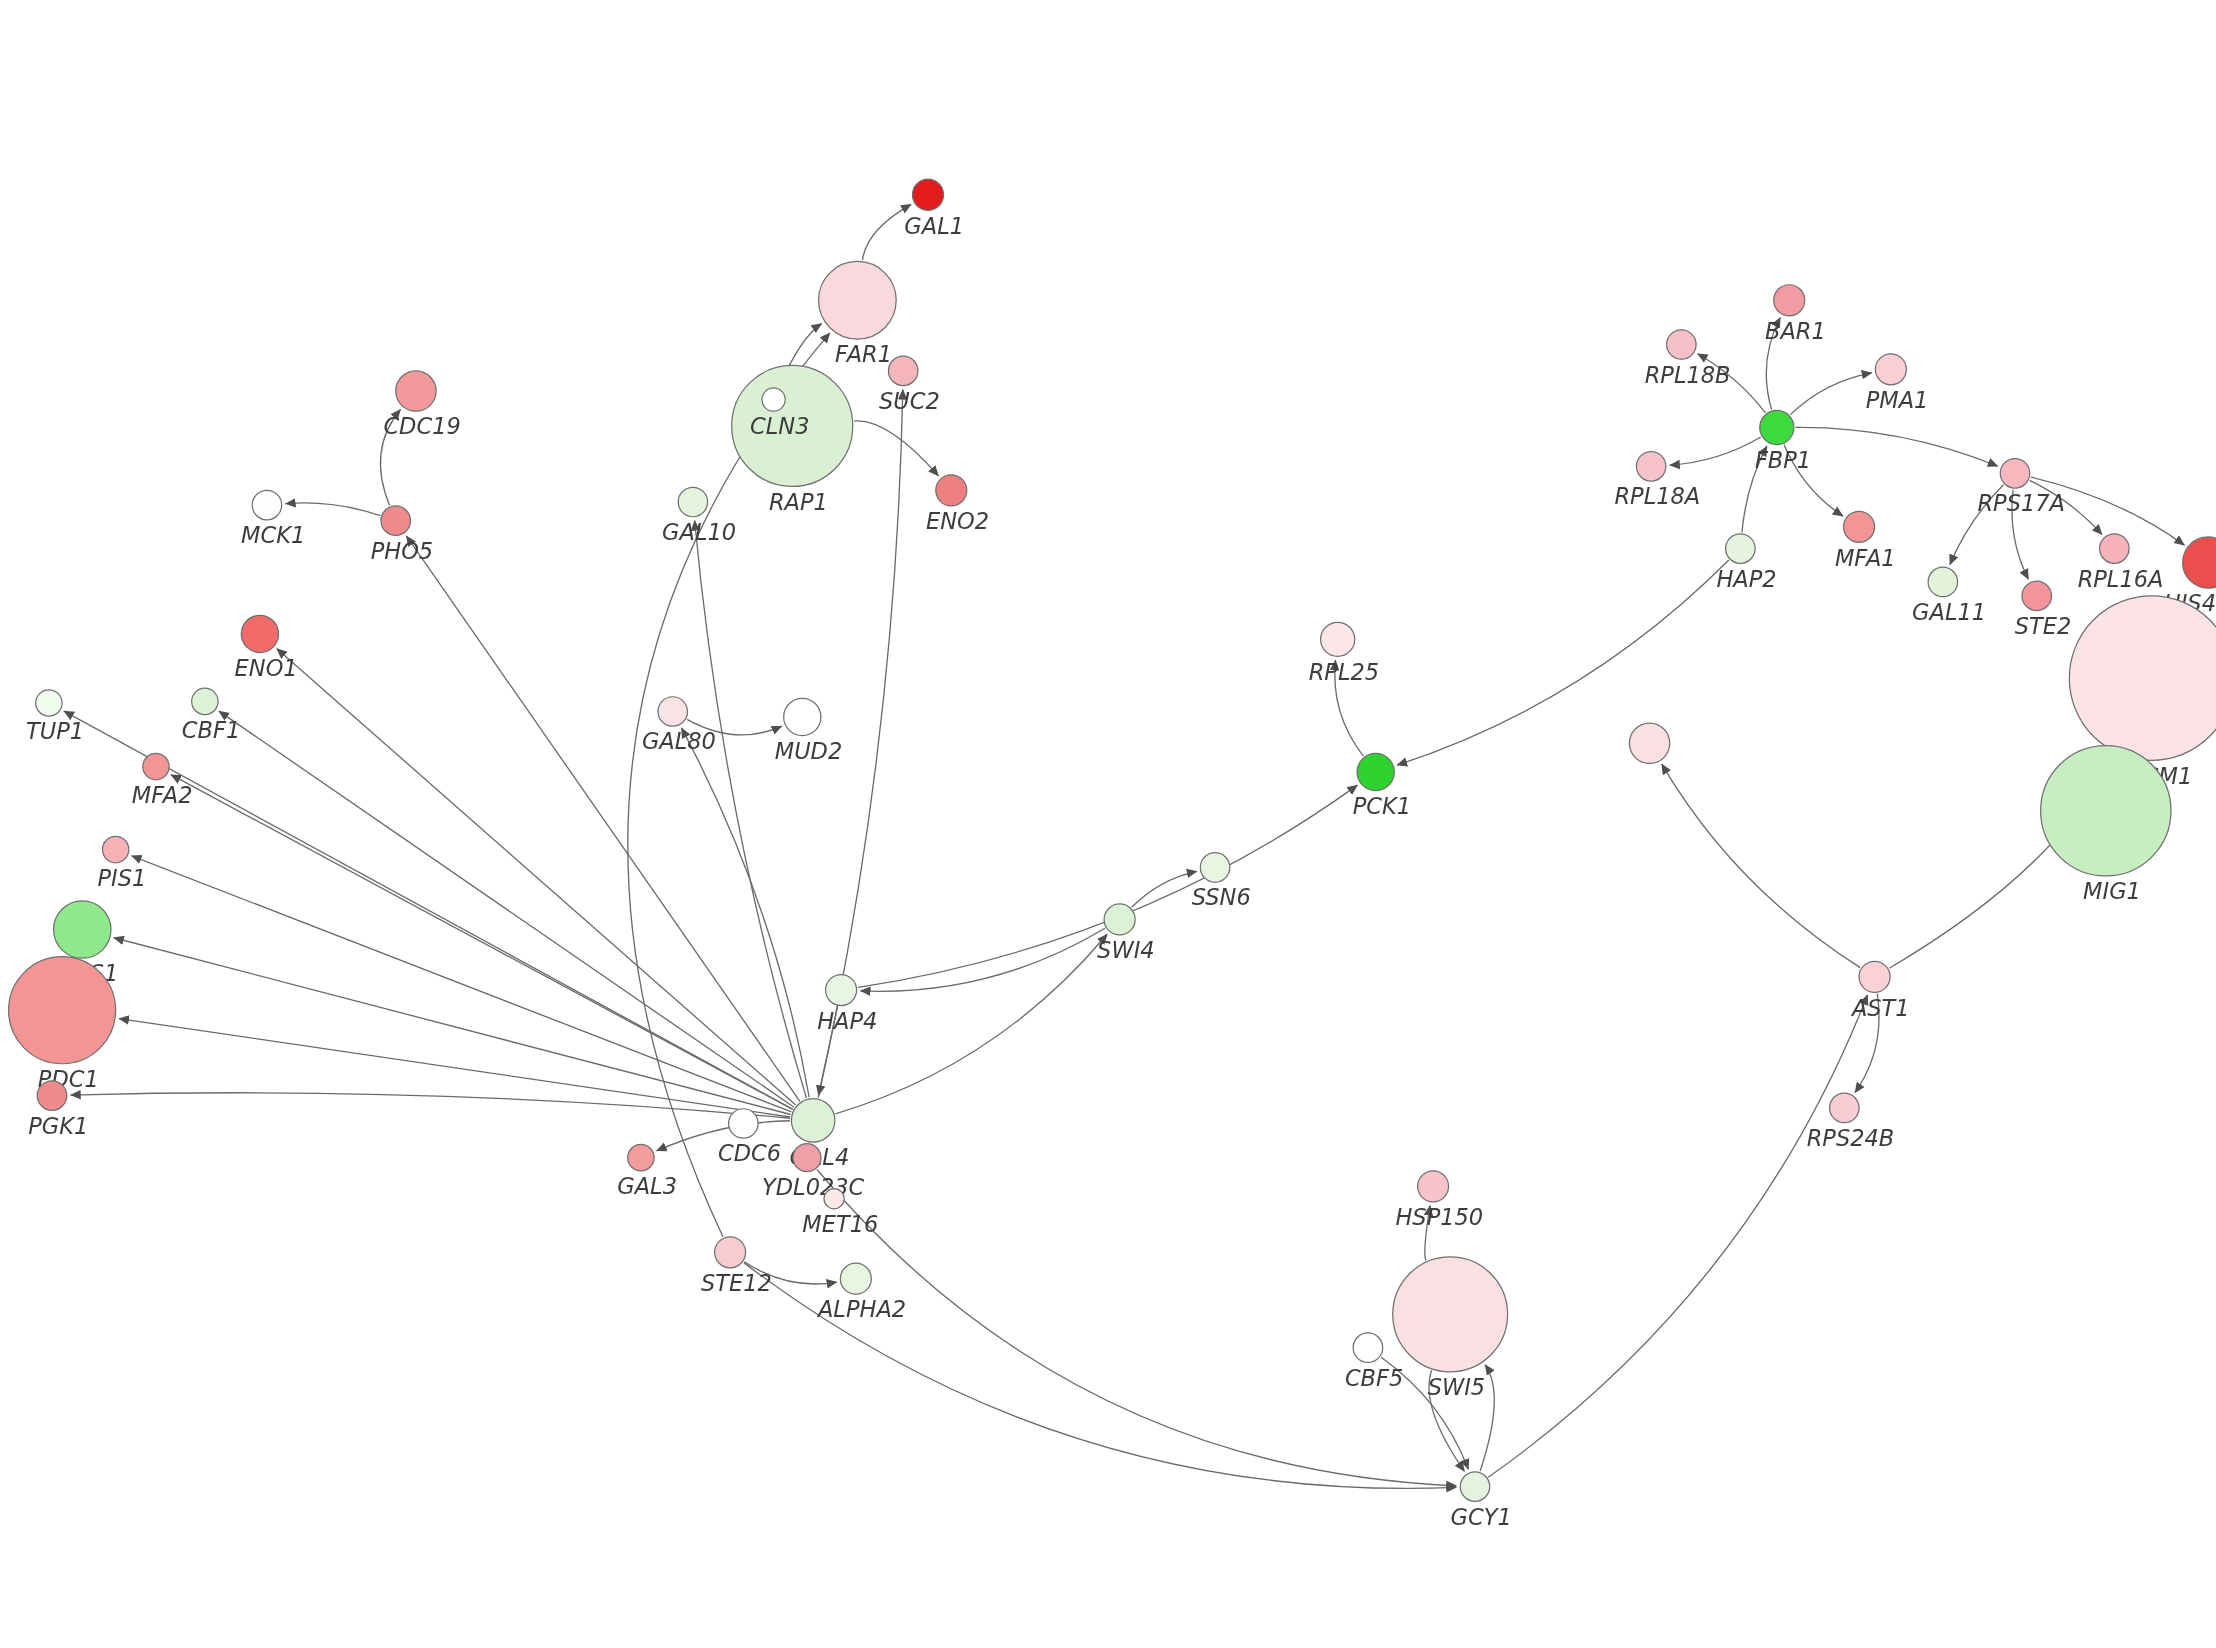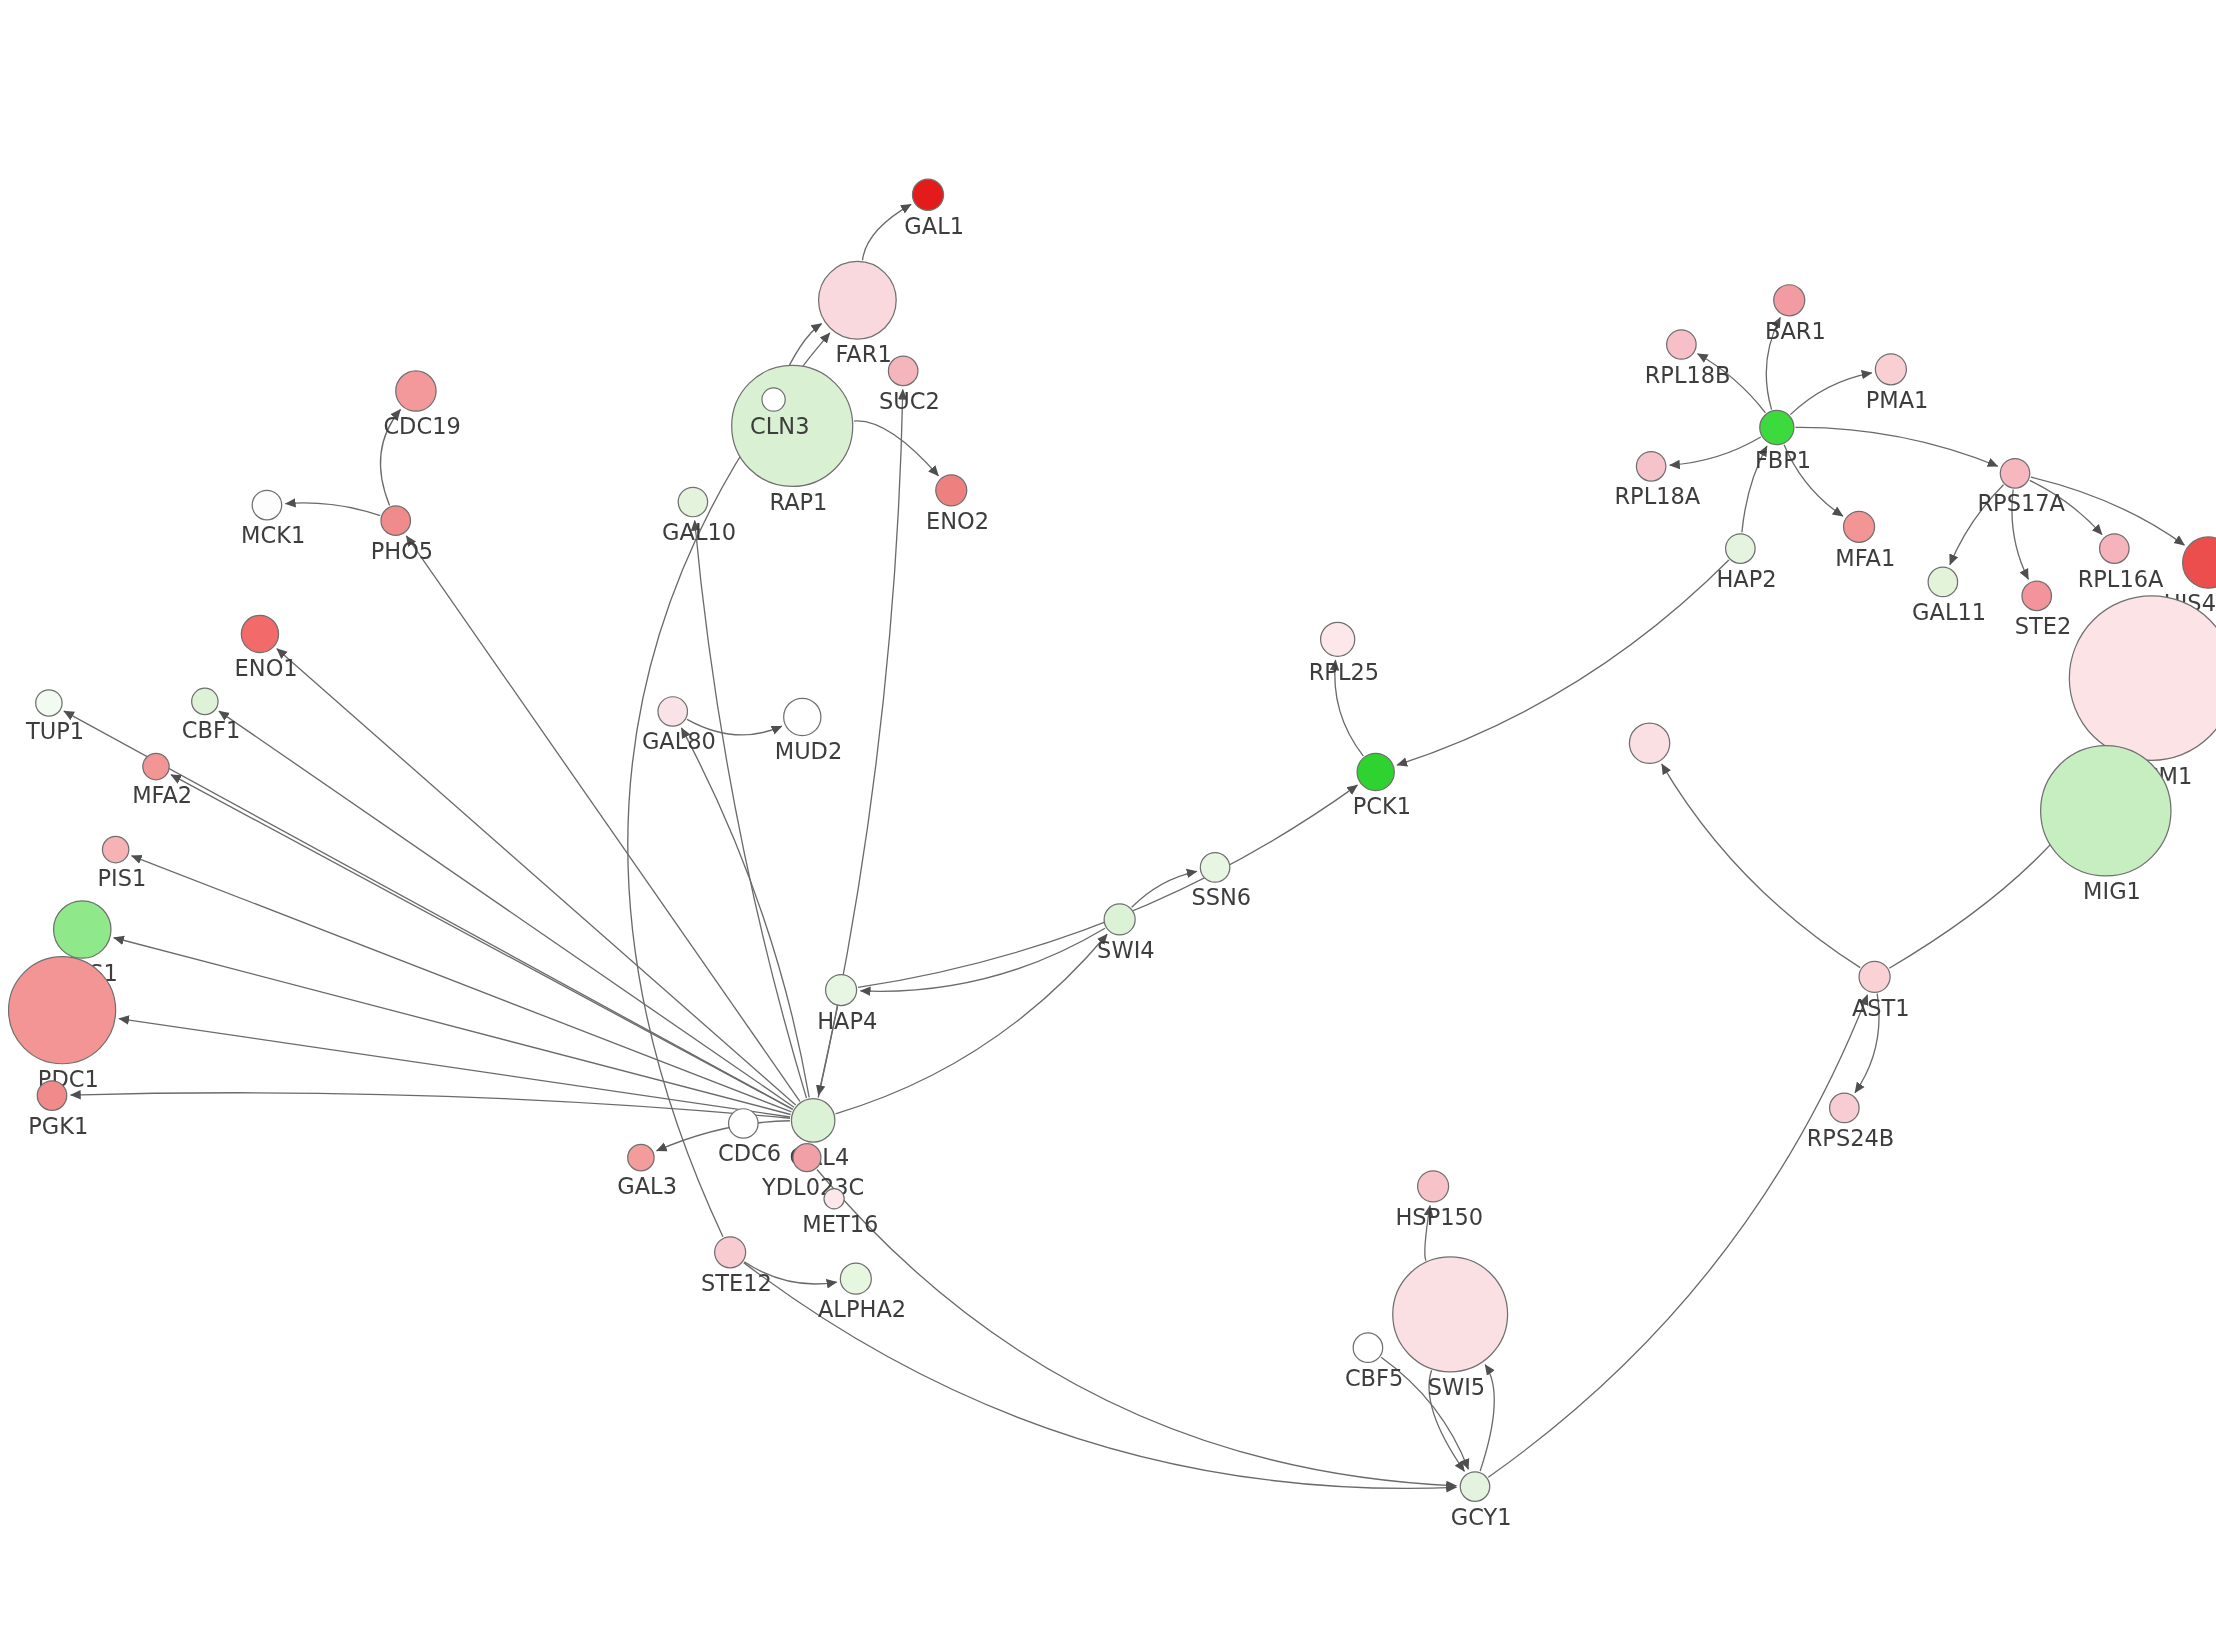--- a/index.html
+++ b/index.html
@@ -7,20 +7,21 @@
     padding: 0;
     background: #ffffff;
     font-family: "DejaVu Sans", sans-serif;
   }
   #app {
     position: relative;
     width: 2216px;
     height: 1648px;
     background: #ffffff;
     overflow: hidden;
+    font-style: italic;
   }
   #network-svg {
     display: block;
     width: 2216px;
     height: 1648px;
   }
   #network-svg text {
     font-family: "DejaVu Sans", "Liberation Sans", sans-serif;
     font-size: 29px;
     fill: #3d3d3d;

